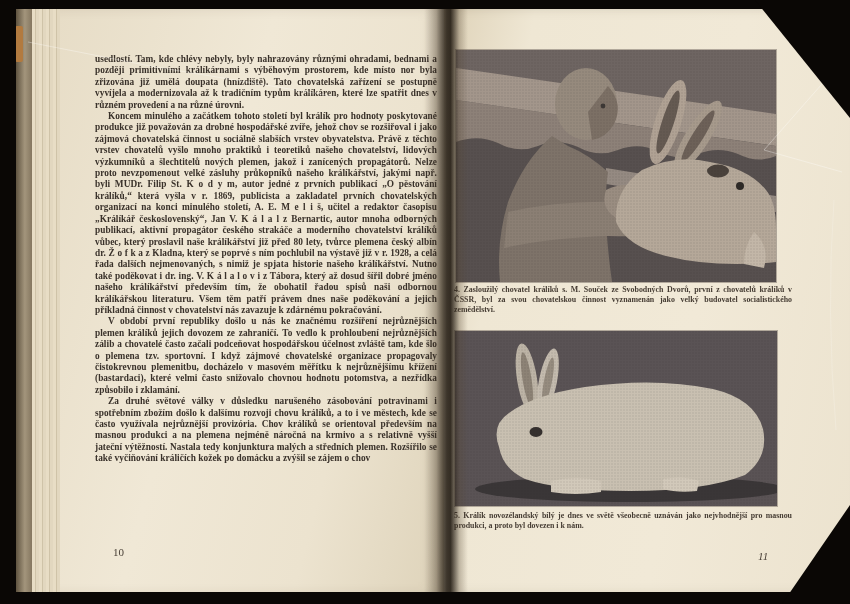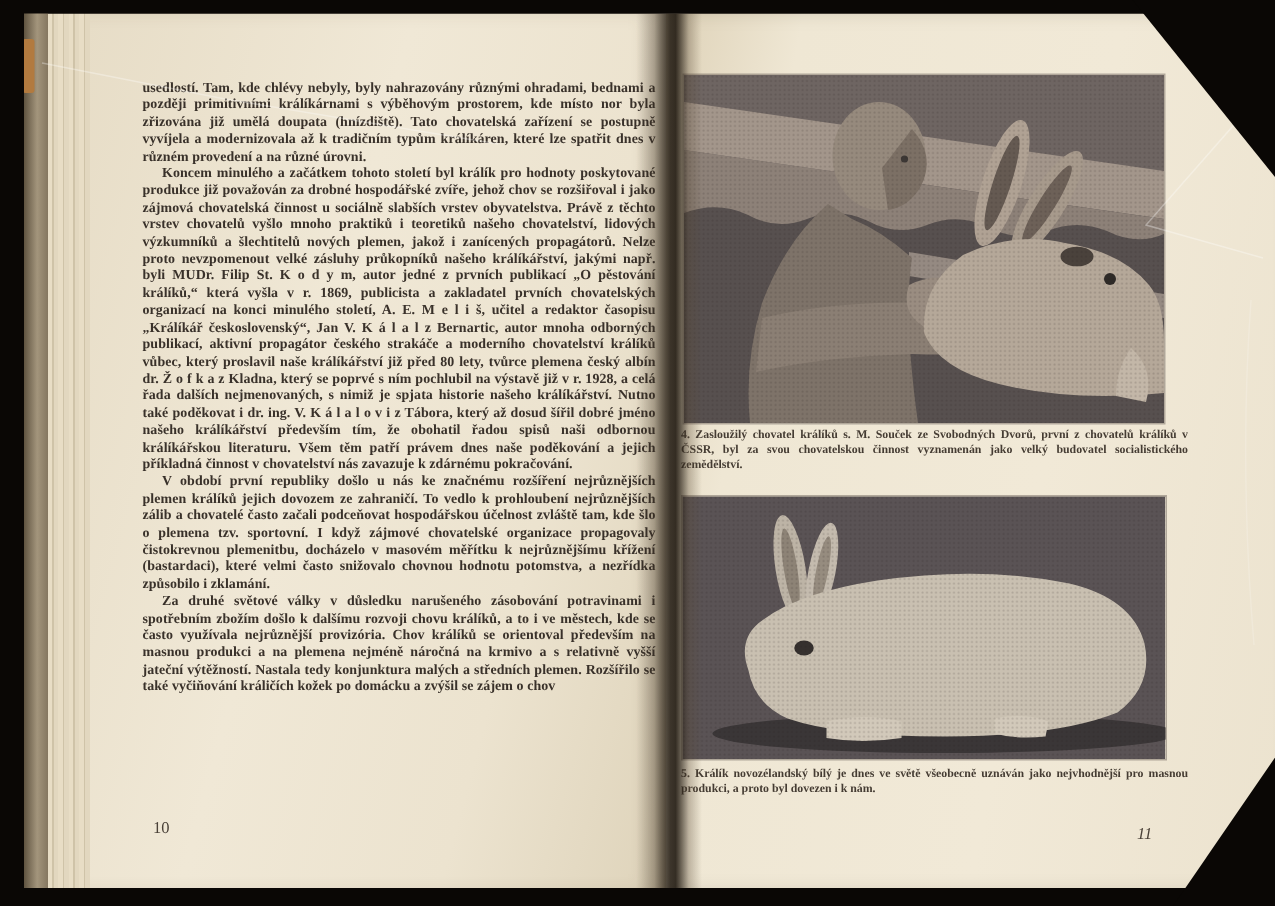--- a/index.html
+++ b/index.html
@@ -25,21 +25,21 @@
           background:linear-gradient(90deg,rgba(56,44,30,0) 0%,rgba(56,44,30,.28) 28%,
                      rgba(30,23,15,.82) 52%,rgba(30,23,15,.88) 60%,
                      rgba(85,70,50,.30) 80%,rgba(85,70,50,0) 100%);}
   
   .text-col{position:absolute;left:35px;top:45px;width:342px;
             font-size:9.3px;line-height:11.4px;font-weight:700;color:#39312a;
             text-align:justify;letter-spacing:.05px;}
   .para{margin:0;text-indent:13px;}
   .para.no-indent{text-indent:0;}
   .pagenum{position:absolute;font-size:11px;font-weight:400;color:#4a4138;}
-  .pagenum-left{left:42px;top:537px;}
+  .pagenum-left{left:53px;top:537px;}
   .pagenum-right{left:314px;top:541px;font-style:italic;}
   
   .photo{position:absolute;display:block;box-shadow:0 0 0 1px rgba(60,50,45,.35);}
   .photo-1{left:12px;top:41px;width:320px;height:232px;}
   .photo-2{left:11px;top:322px;width:322px;height:175px;}
   .caption{position:absolute;width:338px;left:10px;
            font-size:7.9px;line-height:10px;font-weight:700;color:#453c33;
            text-align:justify;margin:0;}
   .caption-1{top:276px;}
   .caption-2{top:502px;}

